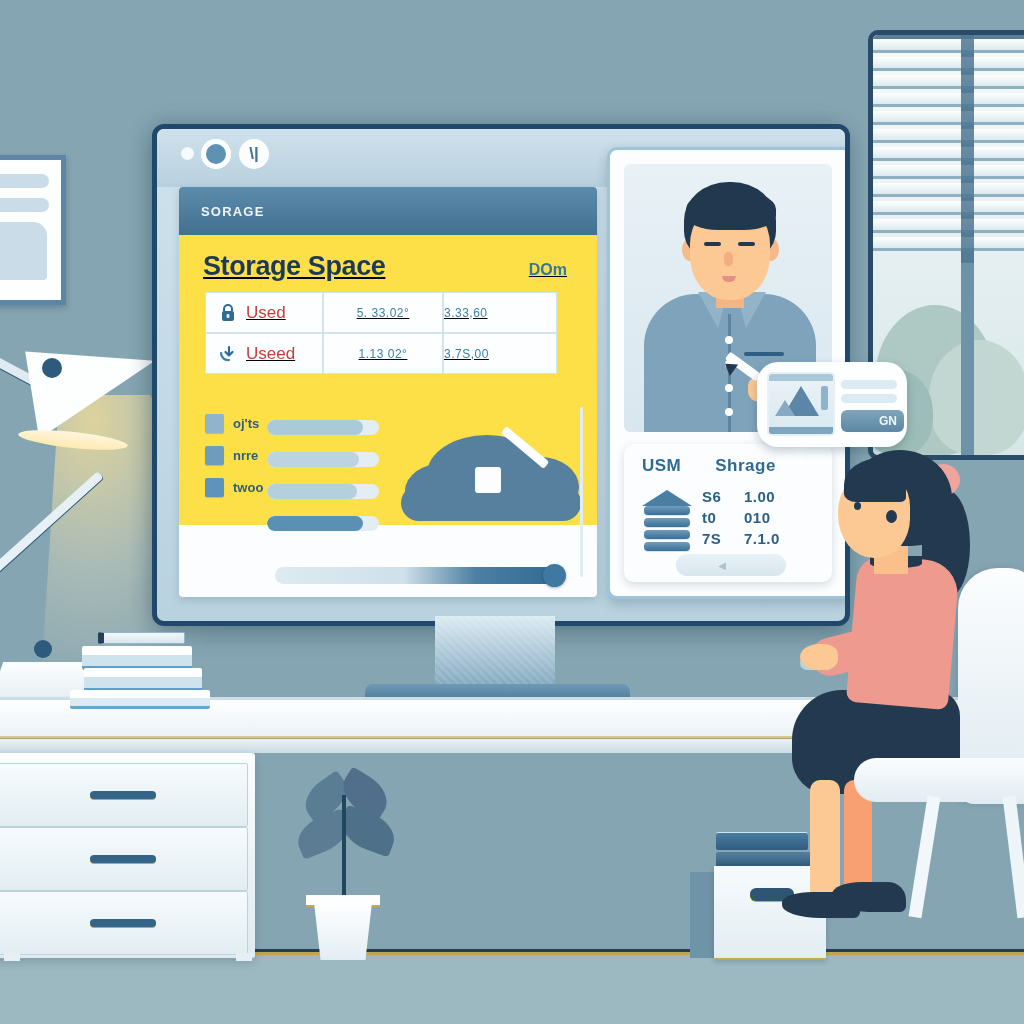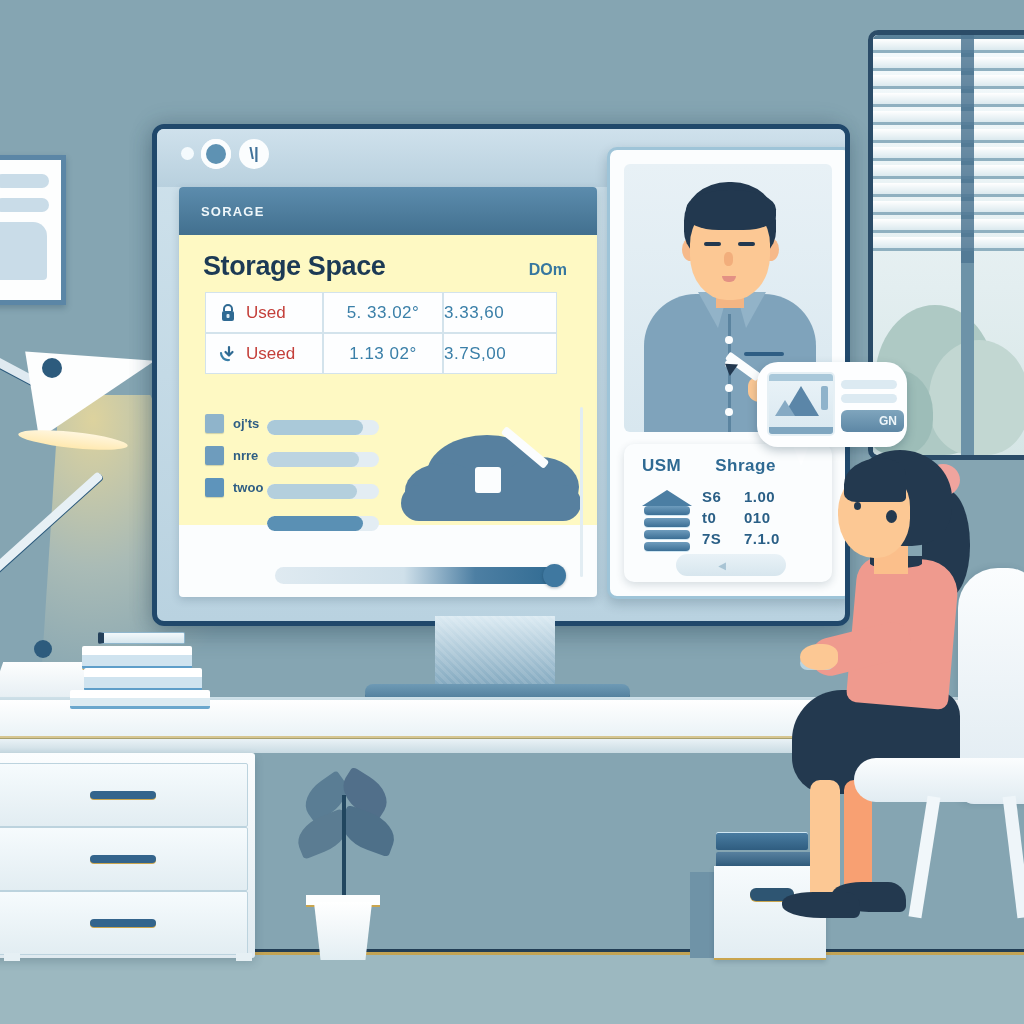--- a/index.html
+++ b/index.html
@@ -132,34 +132,34 @@
   .dot3{left:82px;top:10px;width:30px;height:30px;background:#fbfdfe;}
   .dot3 i{position:absolute;left:0;top:0;width:100%;height:100%;display:flex;align-items:center;justify-content:center;
     color:#41729a;font-size:17px;font-weight:700;font-style:normal;}
 
   
   .dash{position:absolute;left:22px;top:58px;width:418px;height:410px;
     background:#fbfdfe;border-radius:4px;box-shadow:0 3px 9px rgba(20,50,70,.18);overflow:hidden;}
   .dash-title{position:absolute;left:0;top:0;width:100%;height:48px;
     background:linear-gradient(#5c8cad,#42708f);display:flex;align-items:center;}
   .dash-title span{color:#eef6fa;font-size:13px;font-weight:700;letter-spacing:1.2px;padding-left:22px;}
-  .dash-body{position:absolute;left:0;top:48px;width:100%;height:290px;background:#fef9c3;}
+  .dash-body{position:absolute;left:0;top:48px;width:100%;height:290px;background:#fde047;text-decoration:underline;}
 
   .head-row{display:flex;align-items:baseline;justify-content:space-between;padding:16px 30px 6px 24px;}
   .h1{font-size:27px;font-weight:800;color:#1c3a55;letter-spacing:-.4px;}
   .h-unit{font-size:16px;font-weight:700;color:#36779f;}
 
   .tbl{margin:4px 26px 0 26px;}
   .trow{display:flex;height:41px;}
   .tcell{border:1px solid #d3e3ec;background:#fdfeff;display:flex;align-items:center;}
   .c1{width:104px;padding-left:12px;gap:8px;}
   .c2{width:118px;justify-content:center;}
   .c3{width:112px;justify-content:flex-start;}
   .lbl-used{color:#c43f3a;font-size:17px;}
-  .val{color:#3a7fa8;font-size:17px;letter-spacing:.5px;}
+  .val{color:#3a7fa8;font-size:12px;letter-spacing:.5px;}
   .ico{width:20px;height:20px;display:inline-block;}
 
   
   .legend{position:absolute;left:26px;top:172px;width:200px;}
   .lrow{display:flex;align-items:center;height:32px;gap:9px;}
   .swatch{width:19px;height:19px;border-radius:2px;box-shadow:0 1px 1px rgba(20,50,70,.2);}
   .lname{font-size:13px;font-weight:700;color:#2f5e84;}
   .bars{position:absolute;left:88px;top:176px;width:124px;}
   .brow{height:32px;display:flex;align-items:center;}
   .btrack{position:relative;width:112px;height:15px;border-radius:8px;background:#e3edf3;overflow:hidden;}

